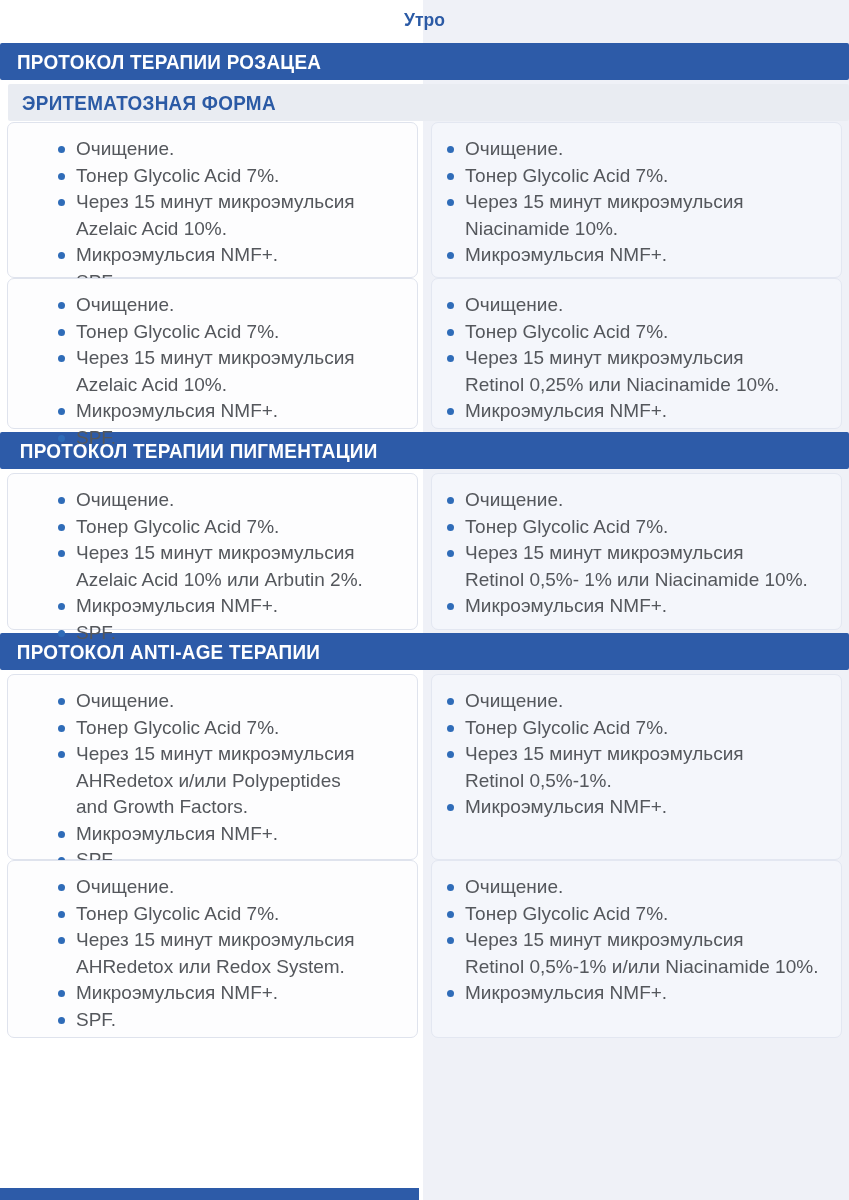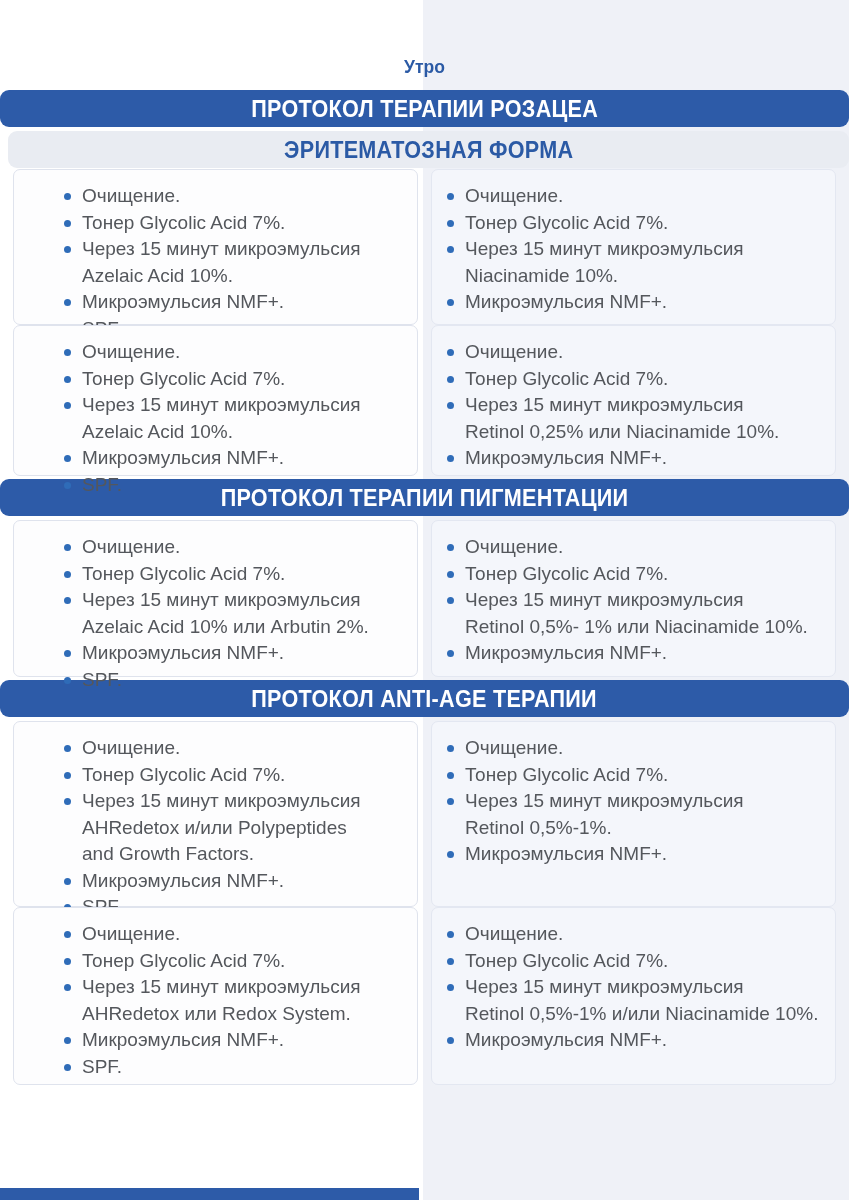--- a/index.html
+++ b/index.html
@@ -11,39 +11,39 @@
     font-family: "Liberation Sans", "DejaVu Sans", sans-serif;
     overflow: hidden;
   }
   #evening-col-bg {
     position: absolute; top: 0; left: 423px;
     width: 426px; height: 1200px;
     background: #eff1f7;
   }
   #content { position: relative; }
 
-  .colheads { display: flex; height: 40px; align-items: center; margin-top: 47px; }
+  .colheads { display: flex; height: 40px; align-items: center; }
   .colheads .col {
     flex: 1; text-align: center;
     color: #2b5aa5; font-weight: 700; font-size: 17.5px;
   }
 
   .bar {
     height: 37px; line-height: 37px;
-    text-align: center; font-weight: 700; font-size: 24px;
-    border-radius: 9px;
+    text-align: left; font-weight: 700; font-size: 21px;
+    border-radius: 2px;
   }
   .bar .condense {
     display: inline-block; transform: scaleX(.9); transform-origin: center;
     white-space: nowrap; letter-spacing: .3px;
   }
   .bar.dark { background: #2d5ba8; color: #ffffff; margin: 3px 0 4px 0; }
   .bar.light { background: #e9ecf2; color: #2b5aa5; margin: 0 0 1px 8px; }
 
-  .lists-row { display: flex; padding: 0 13px; gap: 13px; }
+  .lists-row { display: flex; padding: 0 7px; gap: 13px; }
   .row-h1 { height: 156px; }
   .row-h2 { height: 151px; }
   .row-h3 { height: 157px; }
   .row-h4 { height: 186px; }
   .row-h5 { height: 178px; }
 
   .cell { flex: 1; border: 1px solid #dfe3ed; border-radius: 7px; }
   .cell.morning { background: #fdfdfe; }
   .cell.evening { background: #f4f6fb; border-color: #e3e7f1; }
 

